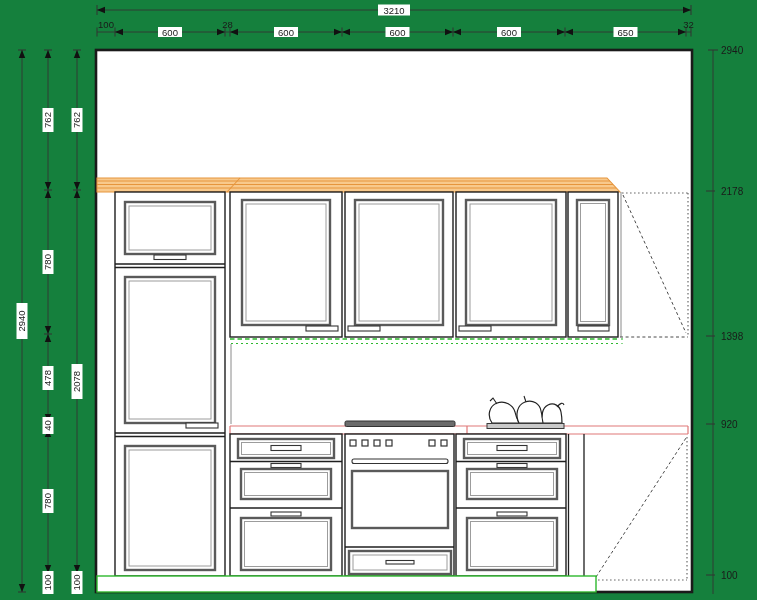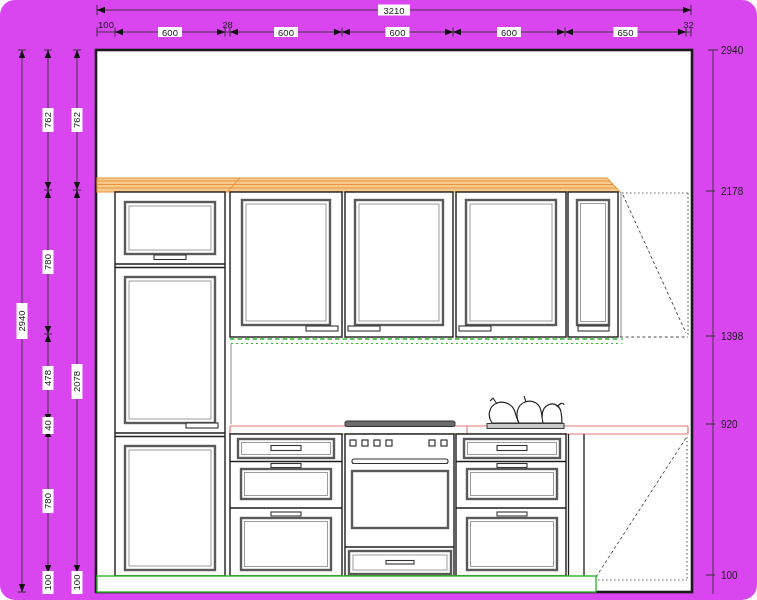--- a/index.html
+++ b/index.html
@@ -1,17 +1,17 @@
 <!DOCTYPE html>
 <html><head>
 <meta charset="utf-8">
 <style>
   html,body { margin:0; padding:0; background:#ffffff; }
-  #stage { position:relative; width:757px; height:600px; background:#d946ef; overflow:hidden;
-           font-family:"Liberation Sans", sans-serif;border-radius:15px; }
+  #stage { position:relative; width:757px; height:600px; background:#15803d; overflow:hidden;
+           font-family:"Liberation Sans", sans-serif; }
   svg { display:block; }
   .dimln   { stroke:#333333; stroke-width:0.9; fill:none; }
   .tick    { stroke:#333333; stroke-width:1; fill:none; }
   .arrow   { fill:#111111; stroke:none; }
   .dimtxt  { font:9.5px "Liberation Sans", sans-serif; fill:#1a1a1a; }
   .leveltxt{ font:10px "Liberation Sans", sans-serif; fill:#1a1a1a; }
   .bg      { fill:#ffffff; stroke:none; }
   .wall    { stroke:#1a1a1a; stroke-width:2.6; fill:#ffffff; }
   .carcass { stroke:#1f1f1f; stroke-width:1.4; fill:#ffffff; }
   .fo      { stroke:#5a5a5a; stroke-width:2.4; fill:#ffffff; }

